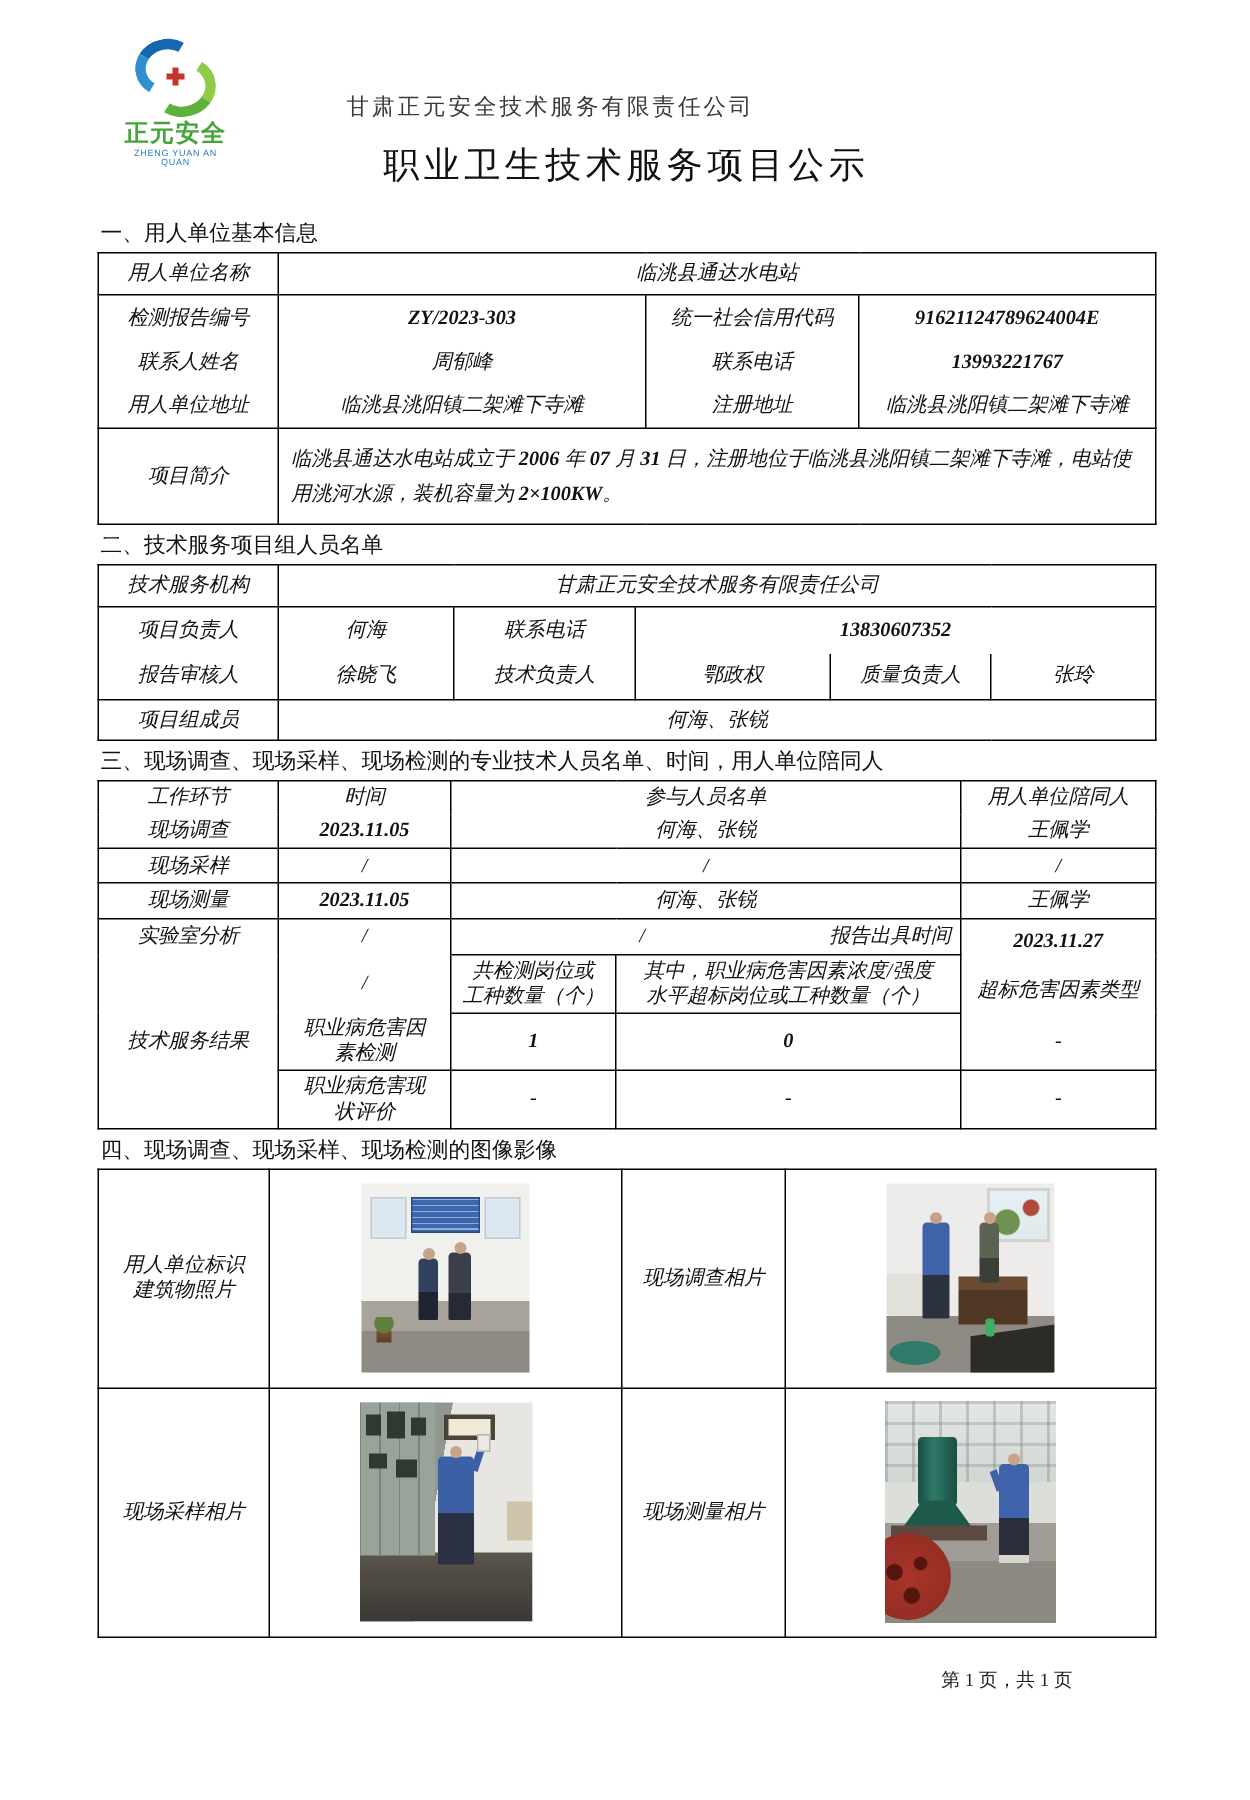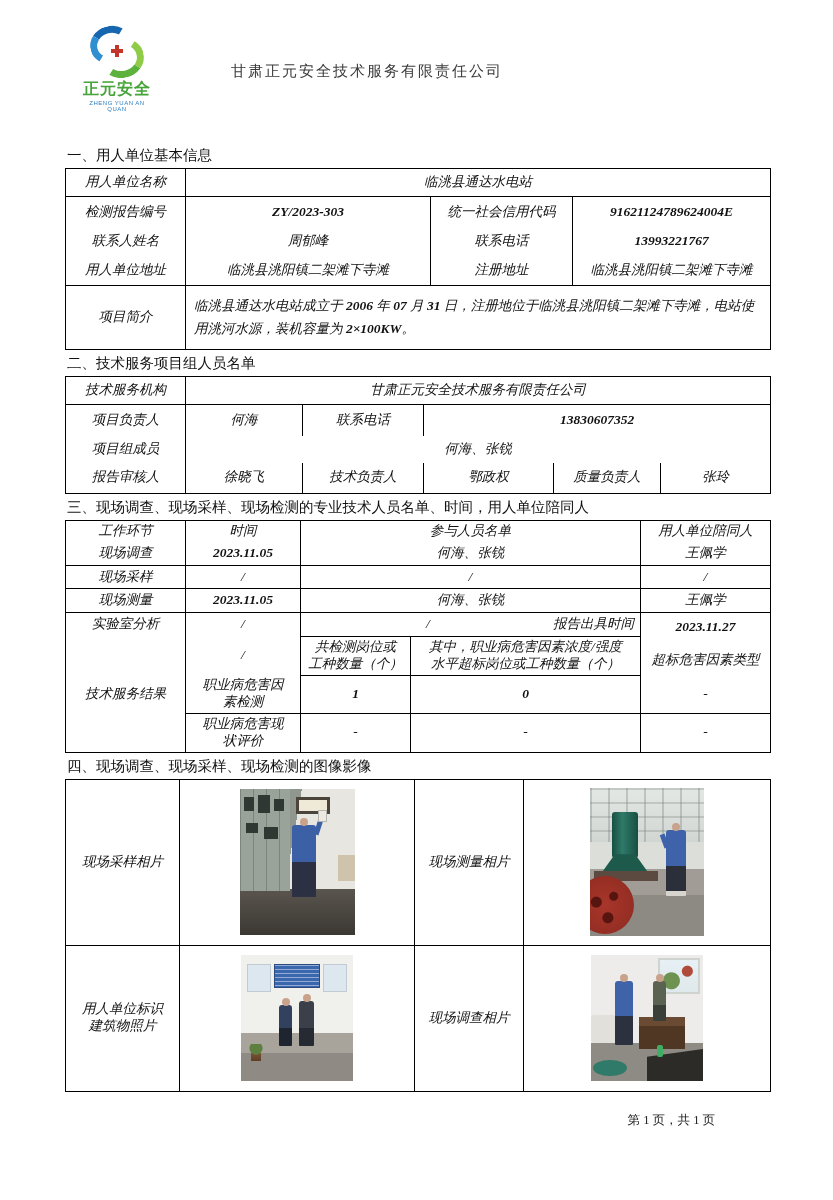--- a/index.html
+++ b/index.html
@@ -113,20 +113,21 @@
       <div class="logo">
         <div class="emblem">
           <div class="sw b"></div>
           <div class="sw g"></div>
           <div class="cross"></div>
         </div>
         <div class="brand">正元安全</div>
         <div class="brand-en">ZHENG YUAN AN QUAN</div>
       </div>
       <div class="company">甘肃正元安全技术服务有限责任公司</div>
+      <h1 class="title">职业卫生技术服务项目公示</h1>
     </div>
 
     <div class="sec-h first">一、用人单位基本信息</div>
     <table>
       <colgroup>
           <col style="width:120px">
           <col style="width:245px">
           <col style="width:142px">
           <col style="width:198px">
         </colgroup>
@@ -174,31 +175,31 @@
           <tr style="height:28px">
         <td>技术服务机构</td>
         <td colspan="5">甘肃正元安全技术服务有限责任公司</td>
       </tr>
       <tr style="height:31px">
         <td class="bbh">项目负责人</td>
         <td class="bbh">何海</td>
         <td class="bbh">联系电话</td>
         <td colspan="3" class="bbh bd">13830607352</td>
       </tr>
-      <tr style="height:27px">
-        <td>项目组成员</td>
-        <td colspan="5">何海、张锐</td>
-      </tr>
       <tr style="height:31px">
         <td class="bth">报告审核人</td>
         <td class="bth">徐晓飞</td>
         <td class="bth">技术负责人</td>
         <td class="bth">鄂政权</td>
         <td class="bth">质量负责人</td>
         <td class="bth">张玲</td>
+      </tr>
+      <tr style="height:27px">
+        <td>项目组成员</td>
+        <td colspan="5">何海、张锐</td>
       </tr>
     </tbody>
       </table>
 
     <div class="sec-h">三、现场调查、现场采样、现场检测的专业技术人员名单、时间，用人单位陪同人</div>
     <table>
       <colgroup>
           <col style="width:120px">
           <col style="width:115px">
           <col style="width:110px">
@@ -271,47 +272,21 @@
 
     <div class="sec-h">四、现场调查、现场采样、现场检测的图像影像</div>
     <table>
       <colgroup>
           <col style="width:114px">
           <col style="width:235px">
           <col style="width:109px">
           <col style="width:247px">
         </colgroup>
       <tbody>
-          <tr style="height:166px">
-        <td>现场采样相片</td>
-        <td>
-          <div class="photo ph3">
-            <div class="floor"></div>
-            <div class="cab"></div>
-            <div class="frame"></div>
-            <div class="bench"></div>
-            <div class="pMan fig"></div>
-            <div class="arm"></div>
-            <div class="meter"></div>
-          </div>
-        </td>
-        <td>现场测量相片</td>
-        <td>
-          <div class="photo ph4">
-            <div class="winwall"></div>
-            <div class="mach"></div>
-            <div class="cone"></div>
-            <div class="base"></div>
-            <div class="red"></div>
-            <div class="pMan4 fig"></div>
-            <div class="arm4"></div>
-          </div>
-        </td>
-      </tr>
-      <tr style="height:146px">
+          <tr style="height:146px">
         <td class="prewrap">用人单位标识
 建筑物照片</td>
         <td>
           <div class="photo ph1">
             <div class="posterL"></div>
             <div class="board"></div>
             <div class="posterR"></div>
             <div class="pA fig"></div>
             <div class="pB fig"></div>
             <div class="plant"></div>
@@ -324,18 +299,44 @@
             <div class="bed"></div>
             <div class="tbl"></div>
             <div class="dark"></div>
             <div class="mat"></div>
             <div class="pGreen fig"></div>
             <div class="pBlue fig"></div>
             <div class="bottle"></div>
           </div>
         </td>
       </tr>
+      <tr style="height:166px">
+        <td>现场采样相片</td>
+        <td>
+          <div class="photo ph3">
+            <div class="floor"></div>
+            <div class="cab"></div>
+            <div class="frame"></div>
+            <div class="bench"></div>
+            <div class="pMan fig"></div>
+            <div class="arm"></div>
+            <div class="meter"></div>
+          </div>
+        </td>
+        <td>现场测量相片</td>
+        <td>
+          <div class="photo ph4">
+            <div class="winwall"></div>
+            <div class="mach"></div>
+            <div class="cone"></div>
+            <div class="base"></div>
+            <div class="red"></div>
+            <div class="pMan4 fig"></div>
+            <div class="arm4"></div>
+          </div>
+        </td>
+      </tr>
     </tbody>
       </table>
 
     <div class="page-footer">第 1 页，共 1 页</div>
   </div>
 </div>
 
 </body></html>

